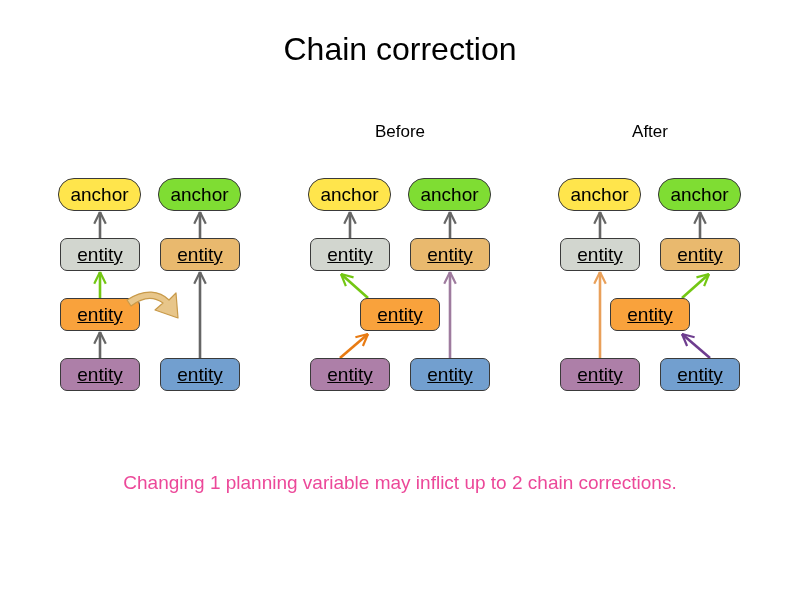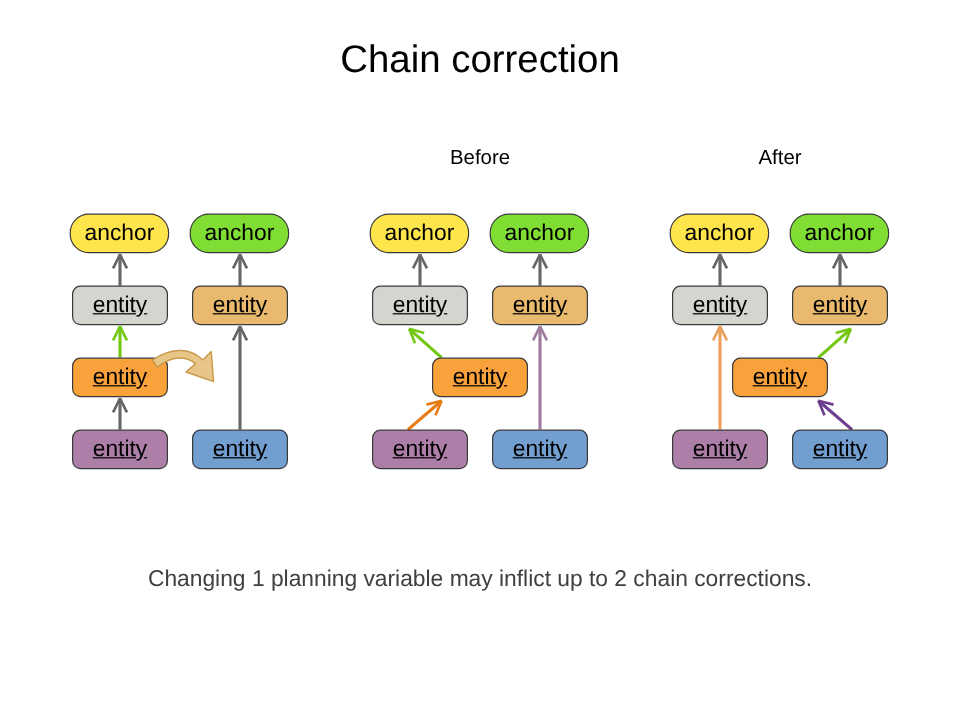--- a/index.html
+++ b/index.html
@@ -34,21 +34,21 @@
     white-space: nowrap;
   }
   #caption {
     position: absolute;
     left: 0;
     top: 469px;
     width: 800px;
     text-align: center;
     font-size: 19px;
     line-height: 28px;
-    color: #404040;
+    color: #ec4899;
     white-space: nowrap;
   }
   .panel-label {
     position: absolute;
     font-size: 17px;
     line-height: 22px;
     text-align: center;
     color: #000000;
     white-space: nowrap;
   }

